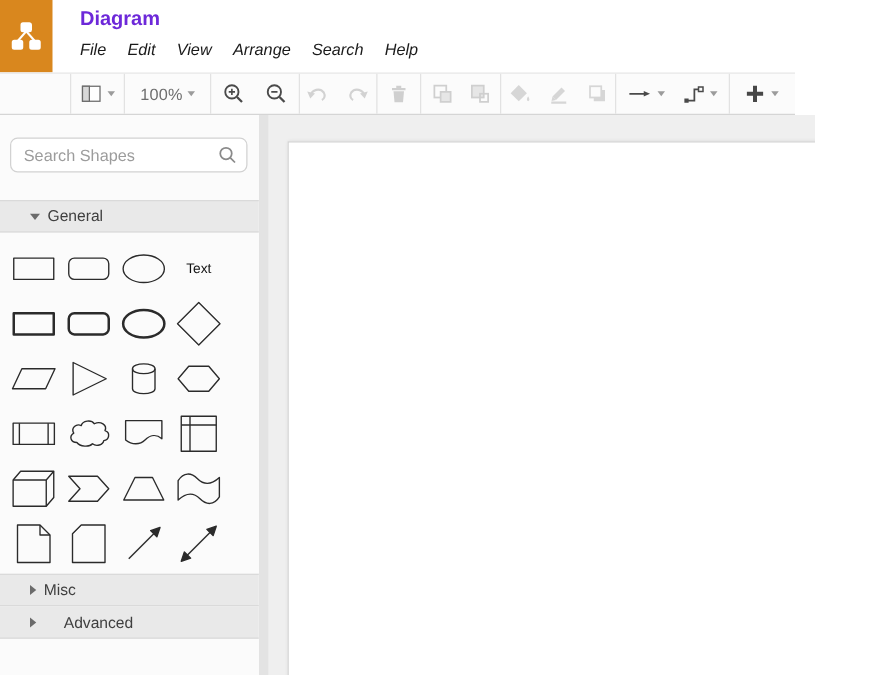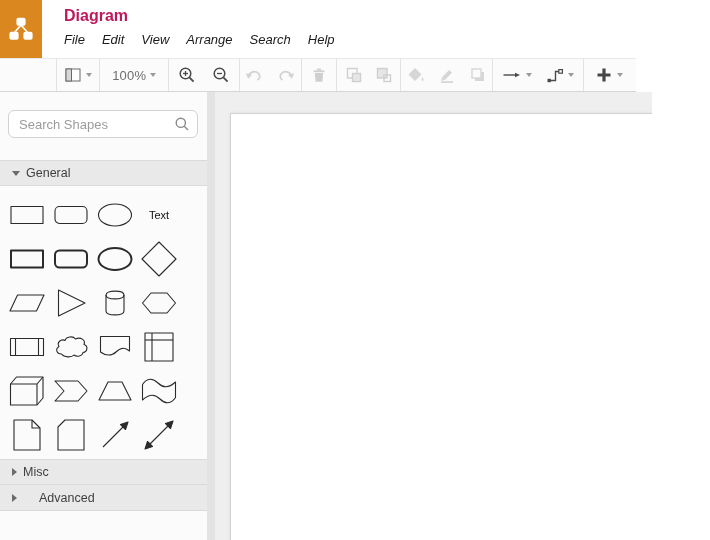--- a/index.html
+++ b/index.html
@@ -3,21 +3,21 @@
 <meta charset="utf-8">
 <style>
   * { margin:0; padding:0; box-sizing:border-box; }
   html,body { width:710px; height:540px; overflow:hidden; }
   body { font-family:"Liberation Sans","DejaVu Sans",sans-serif; background:#fff; position:relative; }
 
   
   .header { position:absolute; left:0; top:0; width:710px; height:58px; background:#fff; }
   .logo { position:absolute; left:0; top:0; width:42px; height:58px; background:#d9871e; display:flex; align-items:center; justify-content:center; }
   .title-block { position:absolute; left:64px; top:6px; }
-  .app-title { font-size:16px; font-weight:bold; color:#be185d; line-height:20px; }
+  .app-title { font-size:16px; font-weight:bold; color:#6d28d9; line-height:20px; }
   .menubar { display:flex; gap:17px; margin-top:6px;font-style:italic; }
   .menubar span { font-size:13px; color:#1a1a1a; cursor:default; }
 
   
   .toolbar { position:absolute; left:0; top:58px; width:636px; height:34px; background:#fbfbfb;
              border-top:1px solid #e8e8e8; border-bottom:1px solid #d5d5d5;
              display:flex; align-items:stretch; padding-left:56px; }
   .tgroup { display:flex; align-items:center; justify-content:center; gap:10px; border-left:1px solid #e2e2e2; }
   .tgroup:last-child { border-right:1px solid transparent; }
   .tbtn { display:flex; align-items:center; gap:4px; cursor:pointer; }
@@ -34,21 +34,21 @@
 
   
   .search-wrap { position:relative; margin:18px 9px 0 8px; }
   .search-input { width:190px; height:28px; border:1px solid #d2d2d2; border-radius:6px; background:#fff;
                   font-size:13px; color:#333; padding:0 28px 0 10px; outline:none;
                   font-family:"Liberation Sans","DejaVu Sans",sans-serif; }
   .search-input::placeholder { color:#9c9c9c; }
   .search-icon { position:absolute; right:8px; top:6px; }
 
   .section-hdr { height:26px; background:#e9e9e9; border-top:1px solid #dadada; border-bottom:1px solid #dadada;
-                 display:flex; align-items:center; padding-left:12px; cursor:pointer; }
+                 display:flex; align-items:center; padding-left:24px; cursor:pointer; }
   .section-hdr .lbl { font-size:12.5px; color:#3f3f3f; margin-left:6px; }
   .tri-down { width:0; height:0; border-left:4px solid transparent; border-right:4px solid transparent; border-top:5px solid #6b6b6b; }
   .tri-right { width:0; height:0; border-top:4px solid transparent; border-bottom:4px solid transparent; border-left:5px solid #6b6b6b; }
   .sec-general { margin-top:22px; }
   .sec-misc { margin-top:2px; }
   .sec-advanced { border-top:none;gap:16px; }
 
   .shape-grid { display:grid; grid-template-columns:repeat(4,44px); grid-auto-rows:44px; margin:7px 0 0 5px; }
   .shape-cell { display:flex; align-items:center; justify-content:center; cursor:pointer; }
   .shape-cell svg { display:block; }

